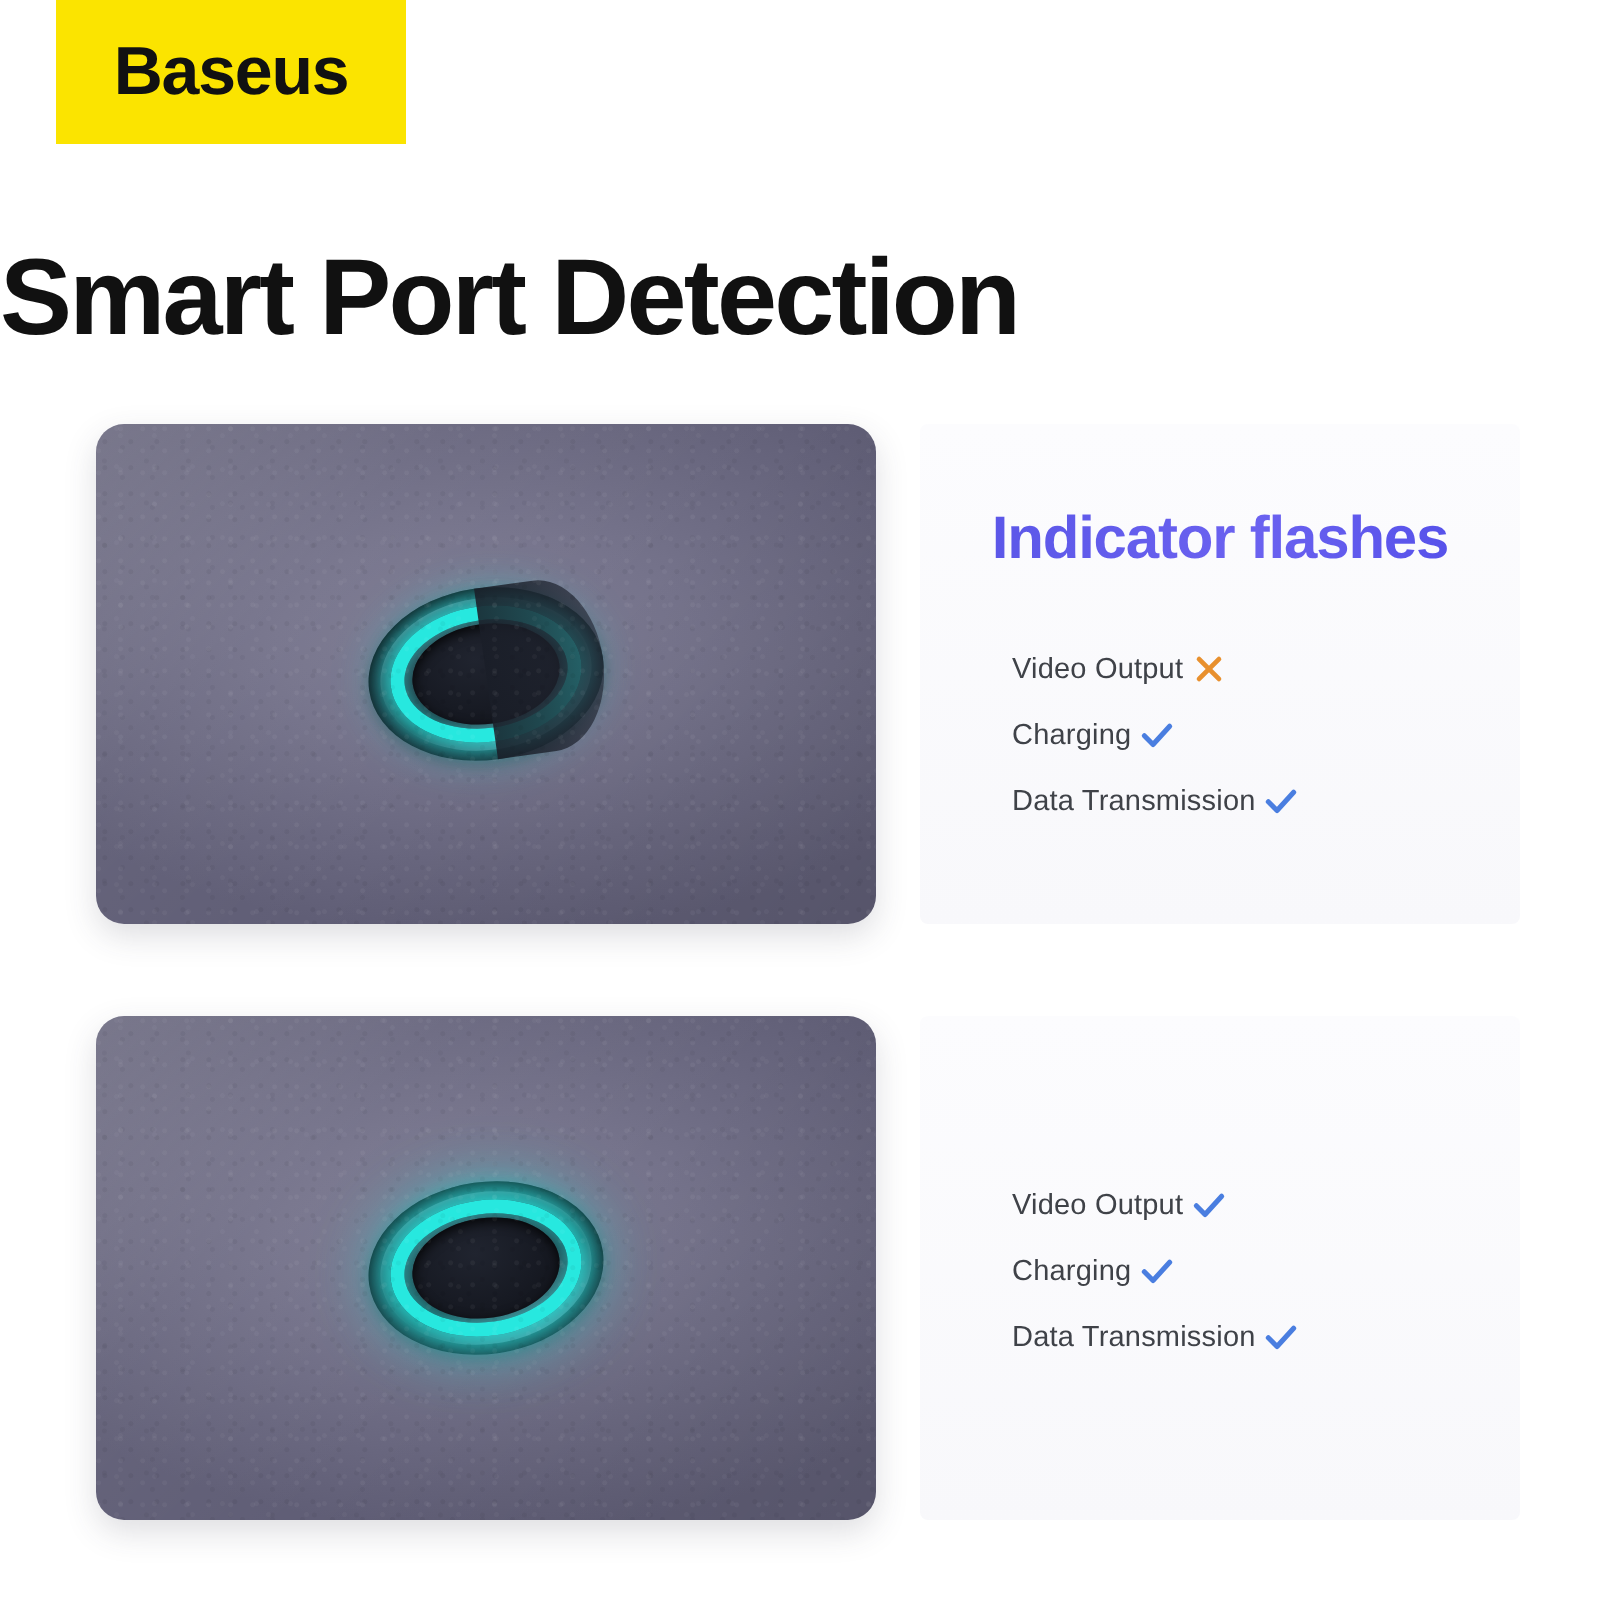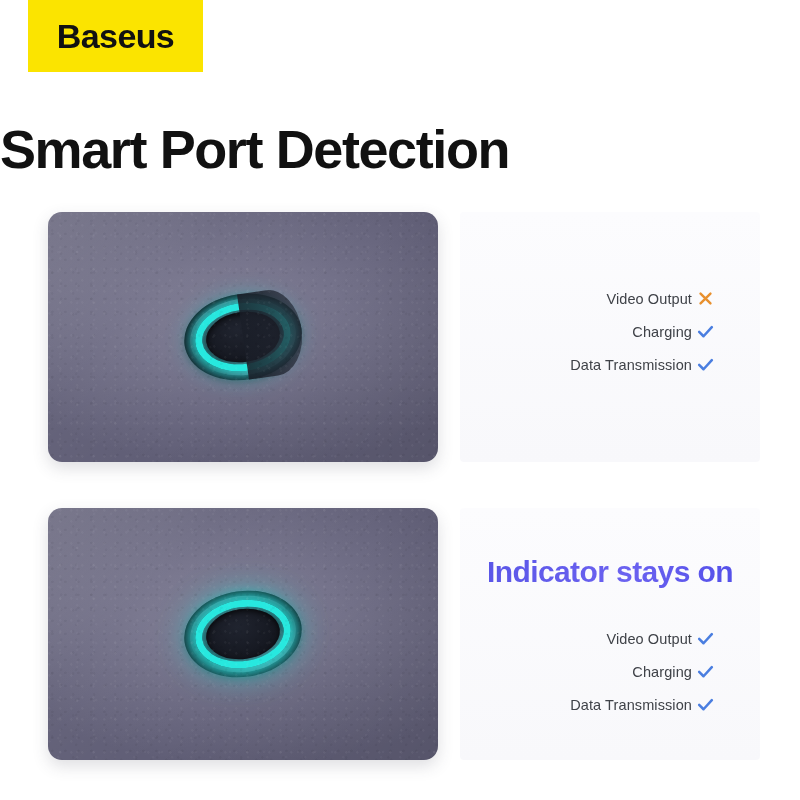--- a/index.html
+++ b/index.html
@@ -130,21 +130,21 @@
     background:linear-gradient(95deg,#5754e6 0%,#6b62f0 55%,#4f4ce8 100%);
     -webkit-background-clip:text; background-clip:text;
     -webkit-text-fill-color:transparent; color:#5754e6;
     text-align:center;
     padding:0 8px;
   }
   .feature-list { margin-top:30px; padding:0 42px 0 46px; }
   .row-2 .feature-list { margin-top:32px; }
 
   .feature-row {
-    display:flex; align-items:center; justify-content:flex-end;
+    display:flex; align-items:center; justify-content:flex-start;
     height:33px;
   }
   .feature-label {
     font-size:14.5px; color:#3f4248; letter-spacing:0.1px;
     white-space:nowrap;
   }
   .feature-mark { width:26px; display:flex; justify-content:center; align-items:center; }
   .feature-mark svg { display:block; }
 </style>
 </head>
@@ -164,20 +164,21 @@
       <div class="led-wrap state-partial">
         <div class="led-recess"></div>
         <div class="led-bezel"></div>
         <div class="led-ring"></div>
         <div class="led-core"></div>
         <div class="led-mask"></div>
       </div>
     </div>
 
     <div class="info-panel">
+      <div class="panel-heading">Indicator flashes</div>
 
       <div class="feature-list">
 
         <div class="feature-row">
           <span class="feature-label">Video Output</span>
           <span class="feature-mark">
             <svg width="17" height="17" viewBox="0 0 24 24" fill="none" stroke="#e8902e" stroke-width="3.4" stroke-linecap="round">
               <path d="M5 5 L19 19 M19 5 L5 19"></path>
             </svg>
           </span>
@@ -211,21 +212,20 @@
       <div class="led-wrap state-full">
         <div class="led-recess"></div>
         <div class="led-bezel"></div>
         <div class="led-ring"></div>
         <div class="led-core"></div>
 
       </div>
     </div>
 
     <div class="info-panel">
-      <div class="panel-heading">Indicator stays on</div>
 
       <div class="feature-list">
 
         <div class="feature-row">
           <span class="feature-label">Video Output</span>
           <span class="feature-mark">
             <svg width="19" height="19" viewBox="0 0 24 24" fill="none" stroke="#4a7ee0" stroke-width="3.2" stroke-linecap="round" stroke-linejoin="round">
               <path d="M4 12.5 L9.5 18 L20 6.5"></path>
             </svg>
           </span>

